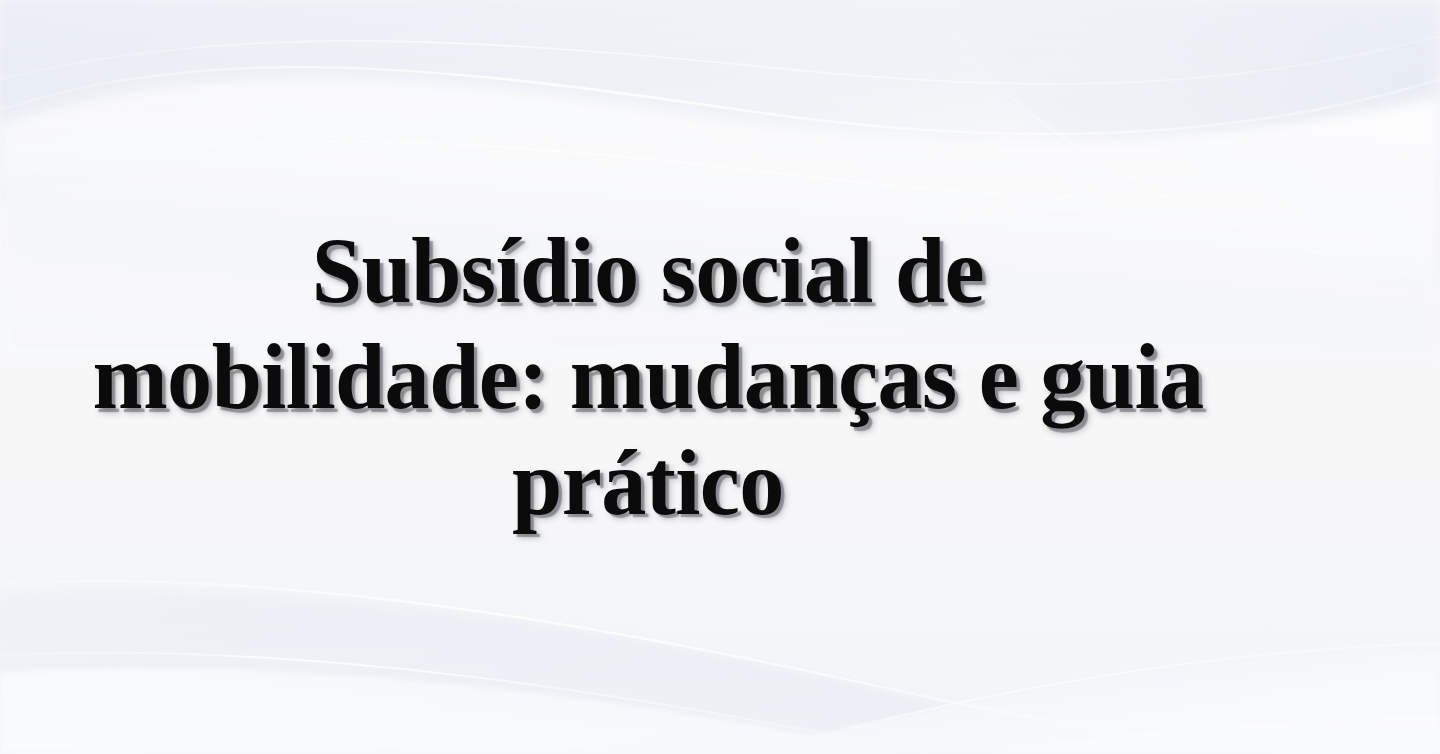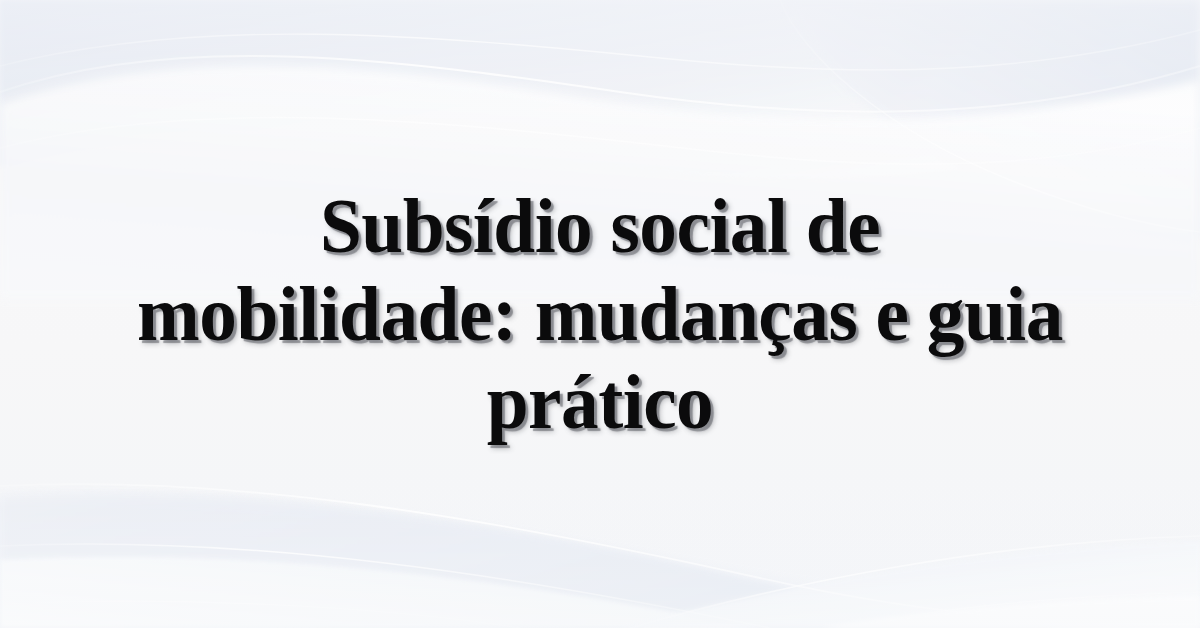--- a/index.html
+++ b/index.html
@@ -49,21 +49,21 @@
 
   
   #title-block {
     position: absolute;
     left: 0;
     right: 0;
     top: 0;
     height: 628px;
     display: flex;
     align-items: center;
-    justify-content: center;
+    justify-content: flex-start;
     padding: 0 60px;
     box-sizing: border-box;
   }
 
   #title {
     margin: 0;
     width: 960px;
     text-align: center;
     font-family: "Liberation Serif", "DejaVu Serif", serif;
     font-weight: 700;

